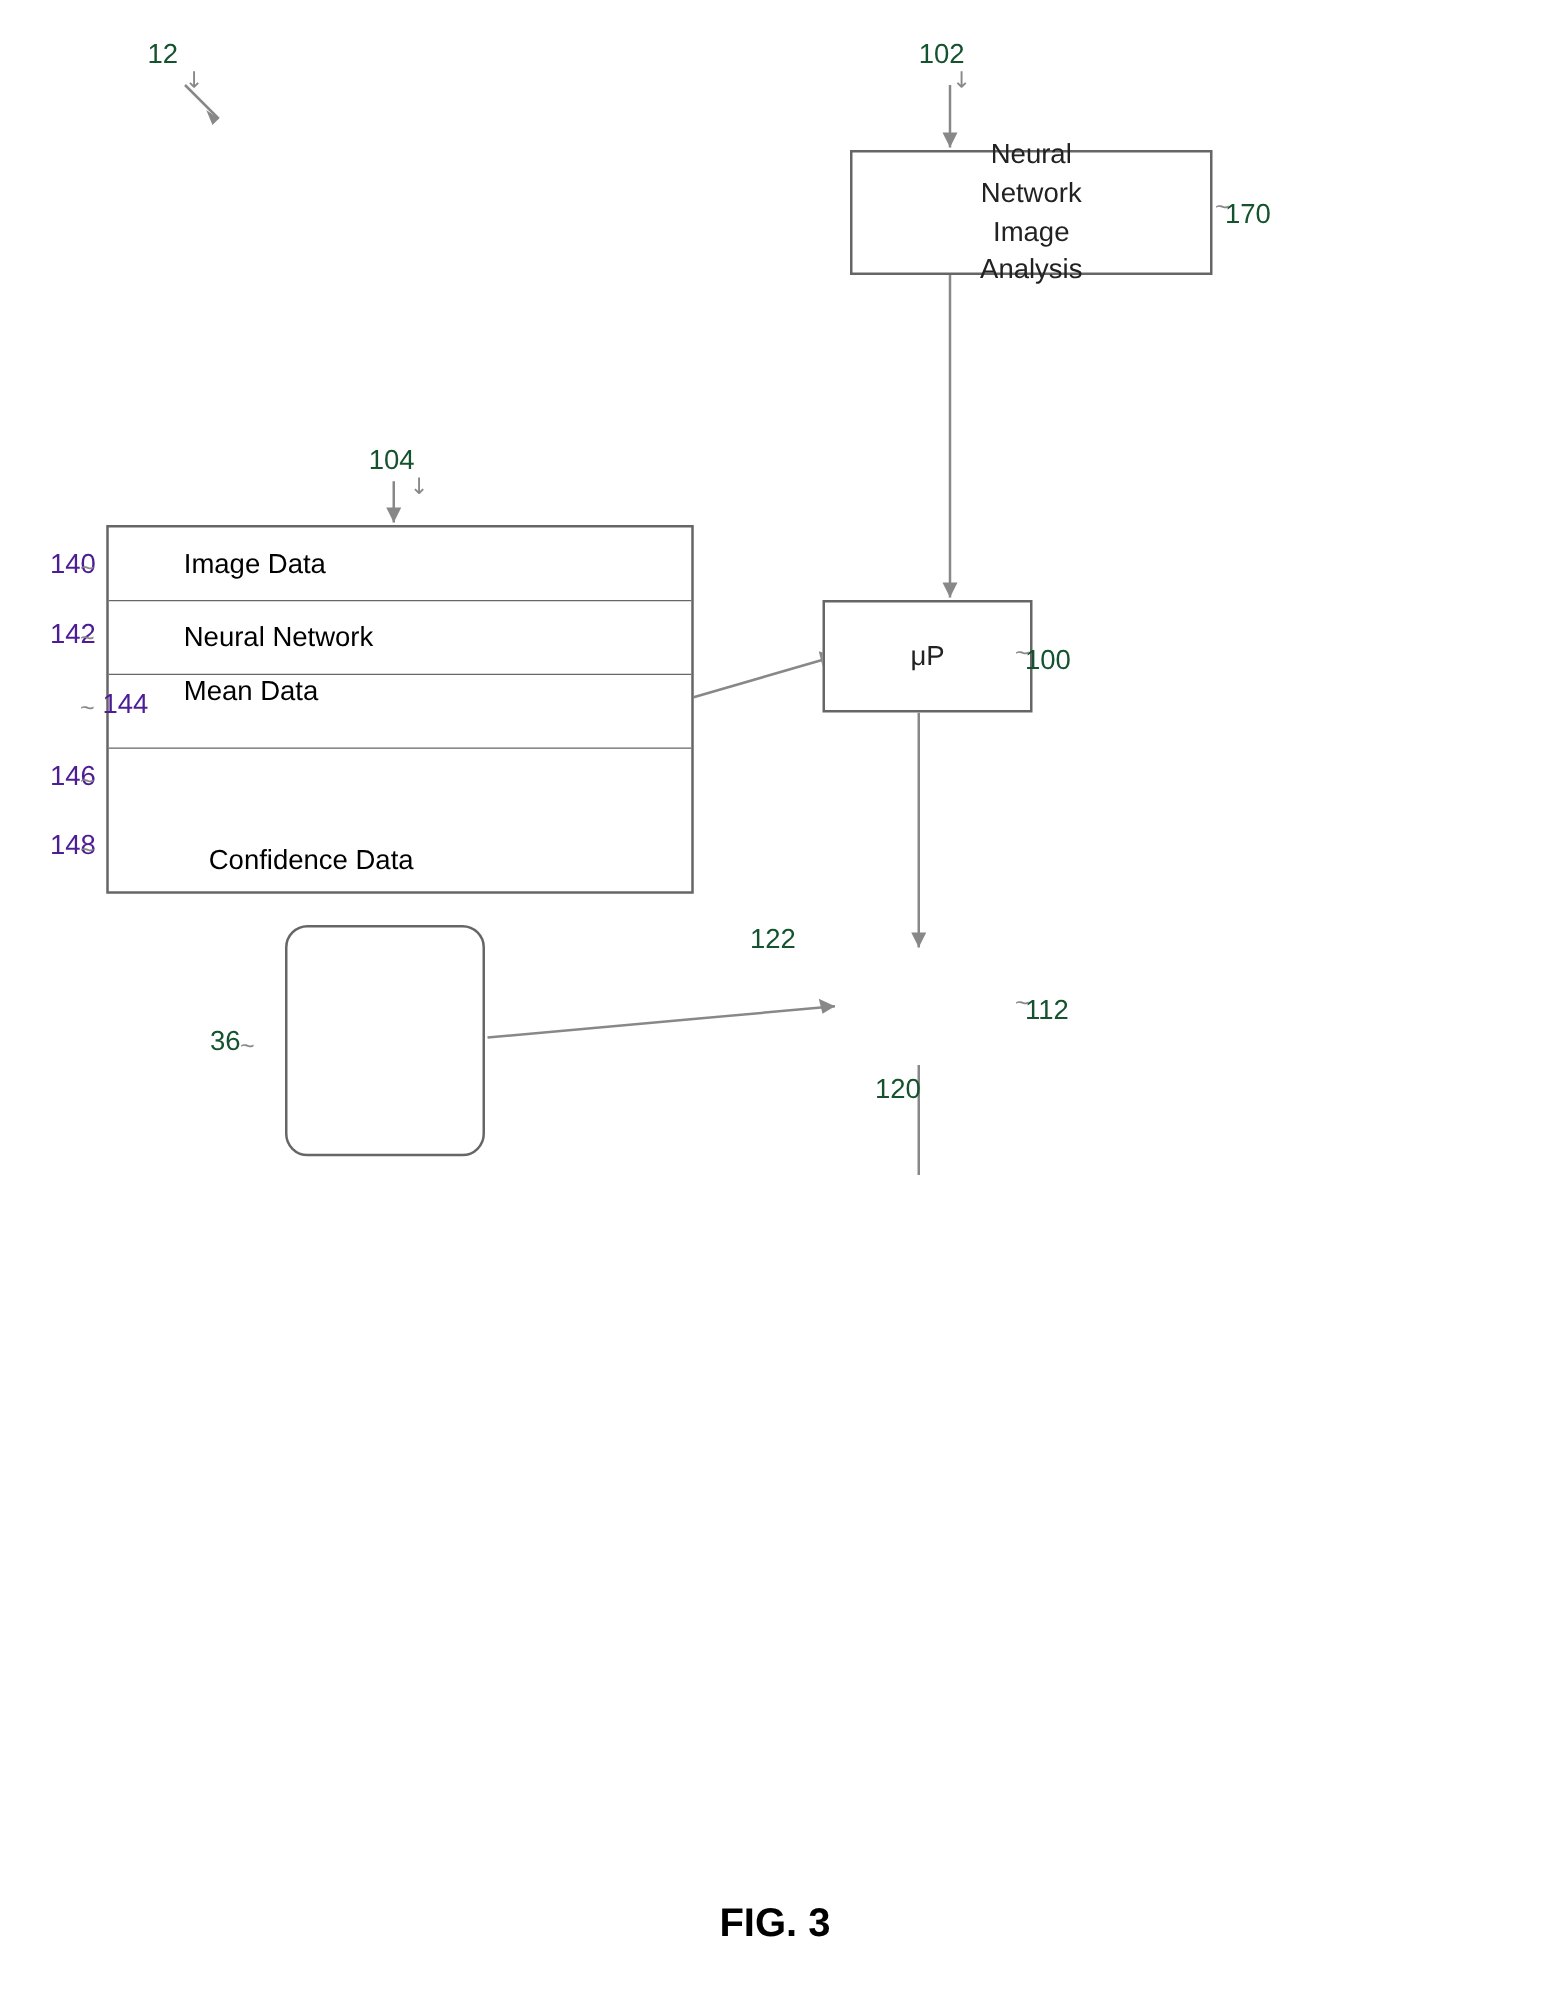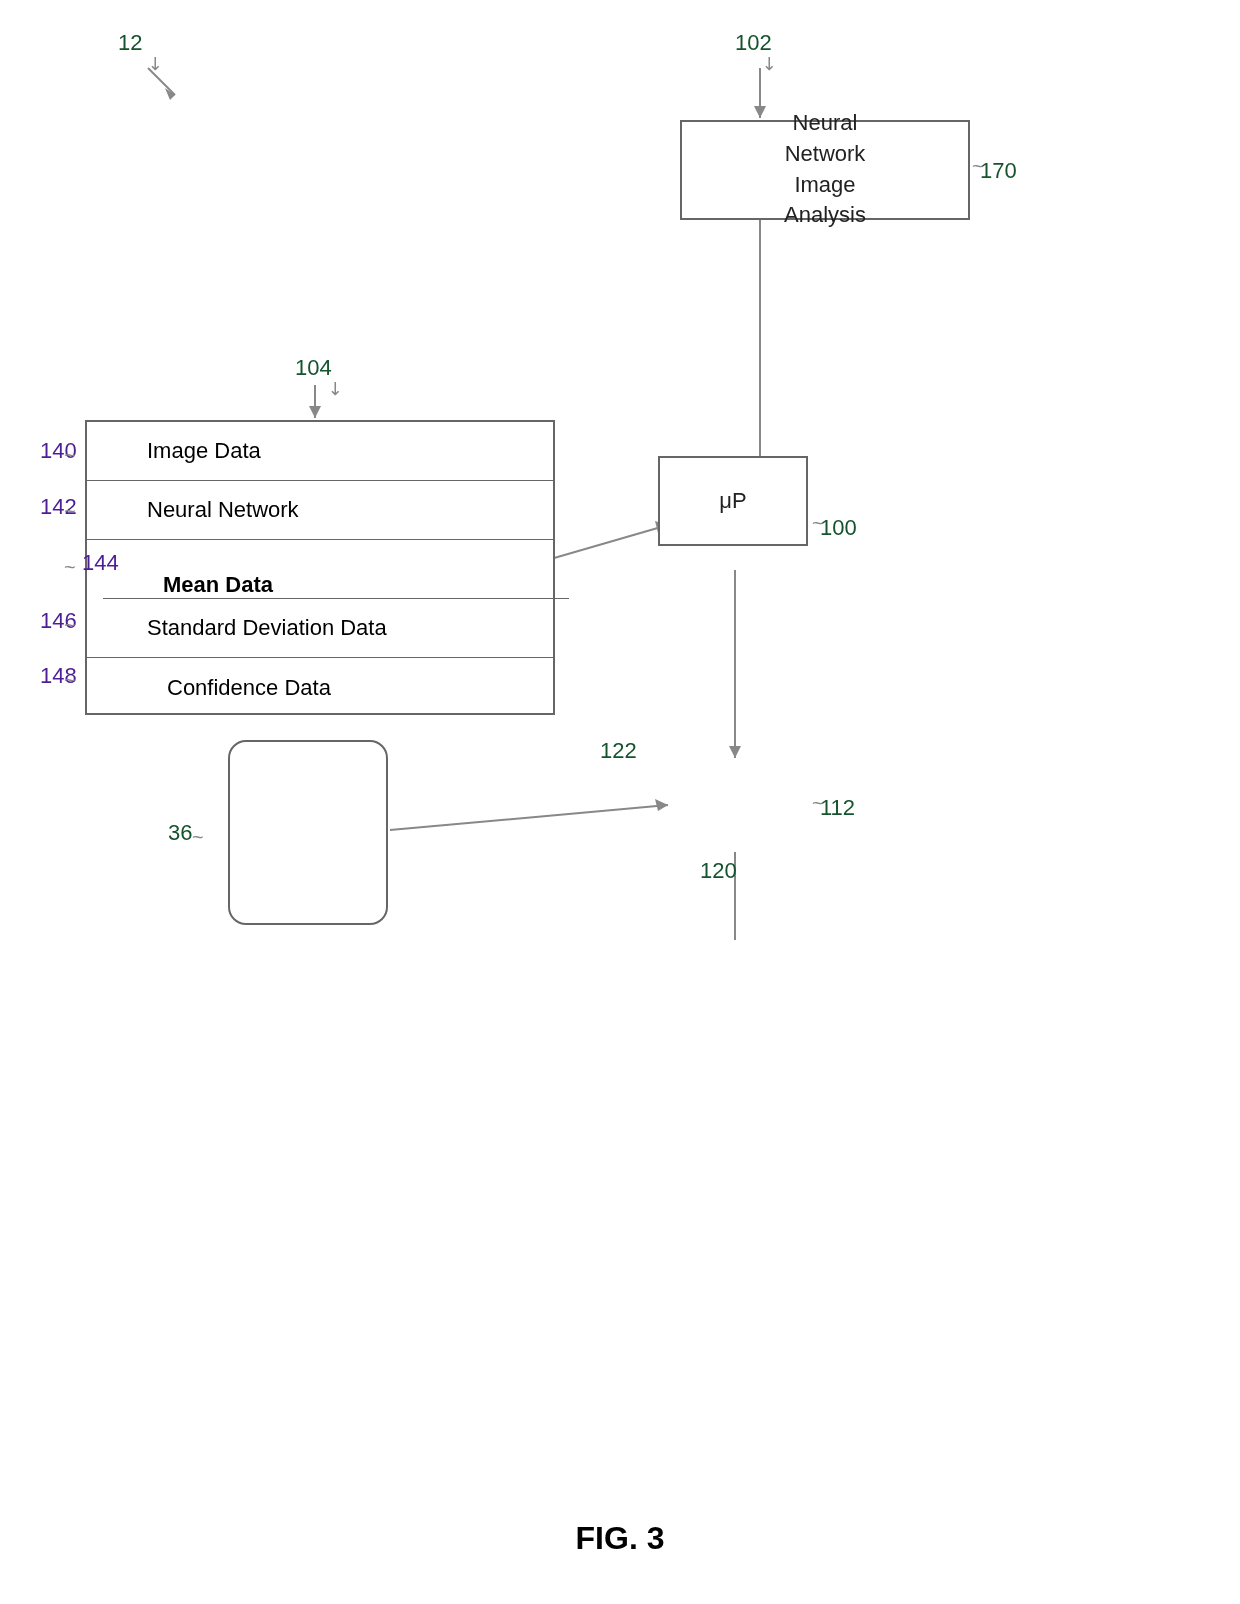--- a/index.html
+++ b/index.html
@@ -107,27 +107,24 @@
   <div class="box" style="left:85px; top:420px; width:470px; height:295px;">
 
     <div style="position:absolute; left:0; top:0; width:100%; height:59px; border-bottom:1px solid #666; display:flex; align-items:center; padding-left:60px;text-align:center;">
       <span style="font-size:22px;">Image Data</span>
     </div>
 
     <div style="position:absolute; left:0; top:59px; width:100%; height:59px; border-bottom:1px solid #666; display:flex; align-items:center; padding-left:60px;">
       <span style="font-size:22px;">Neural Network</span>
     </div>
 
-    <div style="position:absolute; left:16px; top:118px; width:100%; height:59px; border-bottom:1px solid #666; display:flex; align-items:flex-end; padding-left:60px;font-weight:bold;">
+    <div style="position:absolute; left:0; top:118px; width:100%; height:59px; border-bottom:1px solid #666; display:flex; align-items:flex-start; padding-left:60px;">
       <span style="font-size:22px;">Mean Data</span>
     </div>
 
-    <div style="position:absolute; left:0; top:177px; width:100%; height:59px; border-bottom:1px solid #666; display:flex; align-items:center; padding-left:60px;">
-      <span style="font-size:22px;">Standard Deviation Data</span>
-    </div>
 
     <div style="position:absolute; left:0; top:236px; width:100%; height:59px; display:flex; align-items:center; padding-left:80px;">
       <span style="font-size:22px;">Confidence Data</span>
     </div>
   </div>
 
   <span class="row-label" style="left:40px; top:438px;">140</span>
   <span style="position:absolute; left:64px; top:444px; font-size:20px; color:#888;">~</span>
 
   <span class="row-label" style="left:40px; top:494px;">142</span>
@@ -135,21 +132,21 @@
 
   <span class="row-label" style="left:40px; top:550px;margin-left:42px;">144</span>
   <span style="position:absolute; left:64px; top:556px; font-size:20px; color:#888;">~</span>
 
   <span class="row-label" style="left:40px; top:608px;">146</span>
   <span style="position:absolute; left:64px; top:614px; font-size:20px; color:#888;">~</span>
 
   <span class="row-label" style="left:40px; top:663px;">148</span>
   <span style="position:absolute; left:64px; top:669px; font-size:20px; color:#888;">~</span>
 
-  <div class="box" style="left:658px; top:456px; width:150px; height:90px;">
+  <div class="box" style="left:658px; top:480px; width:168px; height:90px;">
     <span class="box-label" style="top:50%; left:50%; transform:translate(-50%,-50%);">μP</span>
   </div>
 
   <span class="label" style="left:820px; top:515px;">100</span>
   <span style="position:absolute; left:812px; top:512px; font-size:20px; color:#888;">~</span>
 
   <div class="box" style="left:228px; top:740px; width:160px; height:185px; border-radius:18px;">
   </div>
 
   <span class="label" style="left:168px; top:820px;">36</span>

